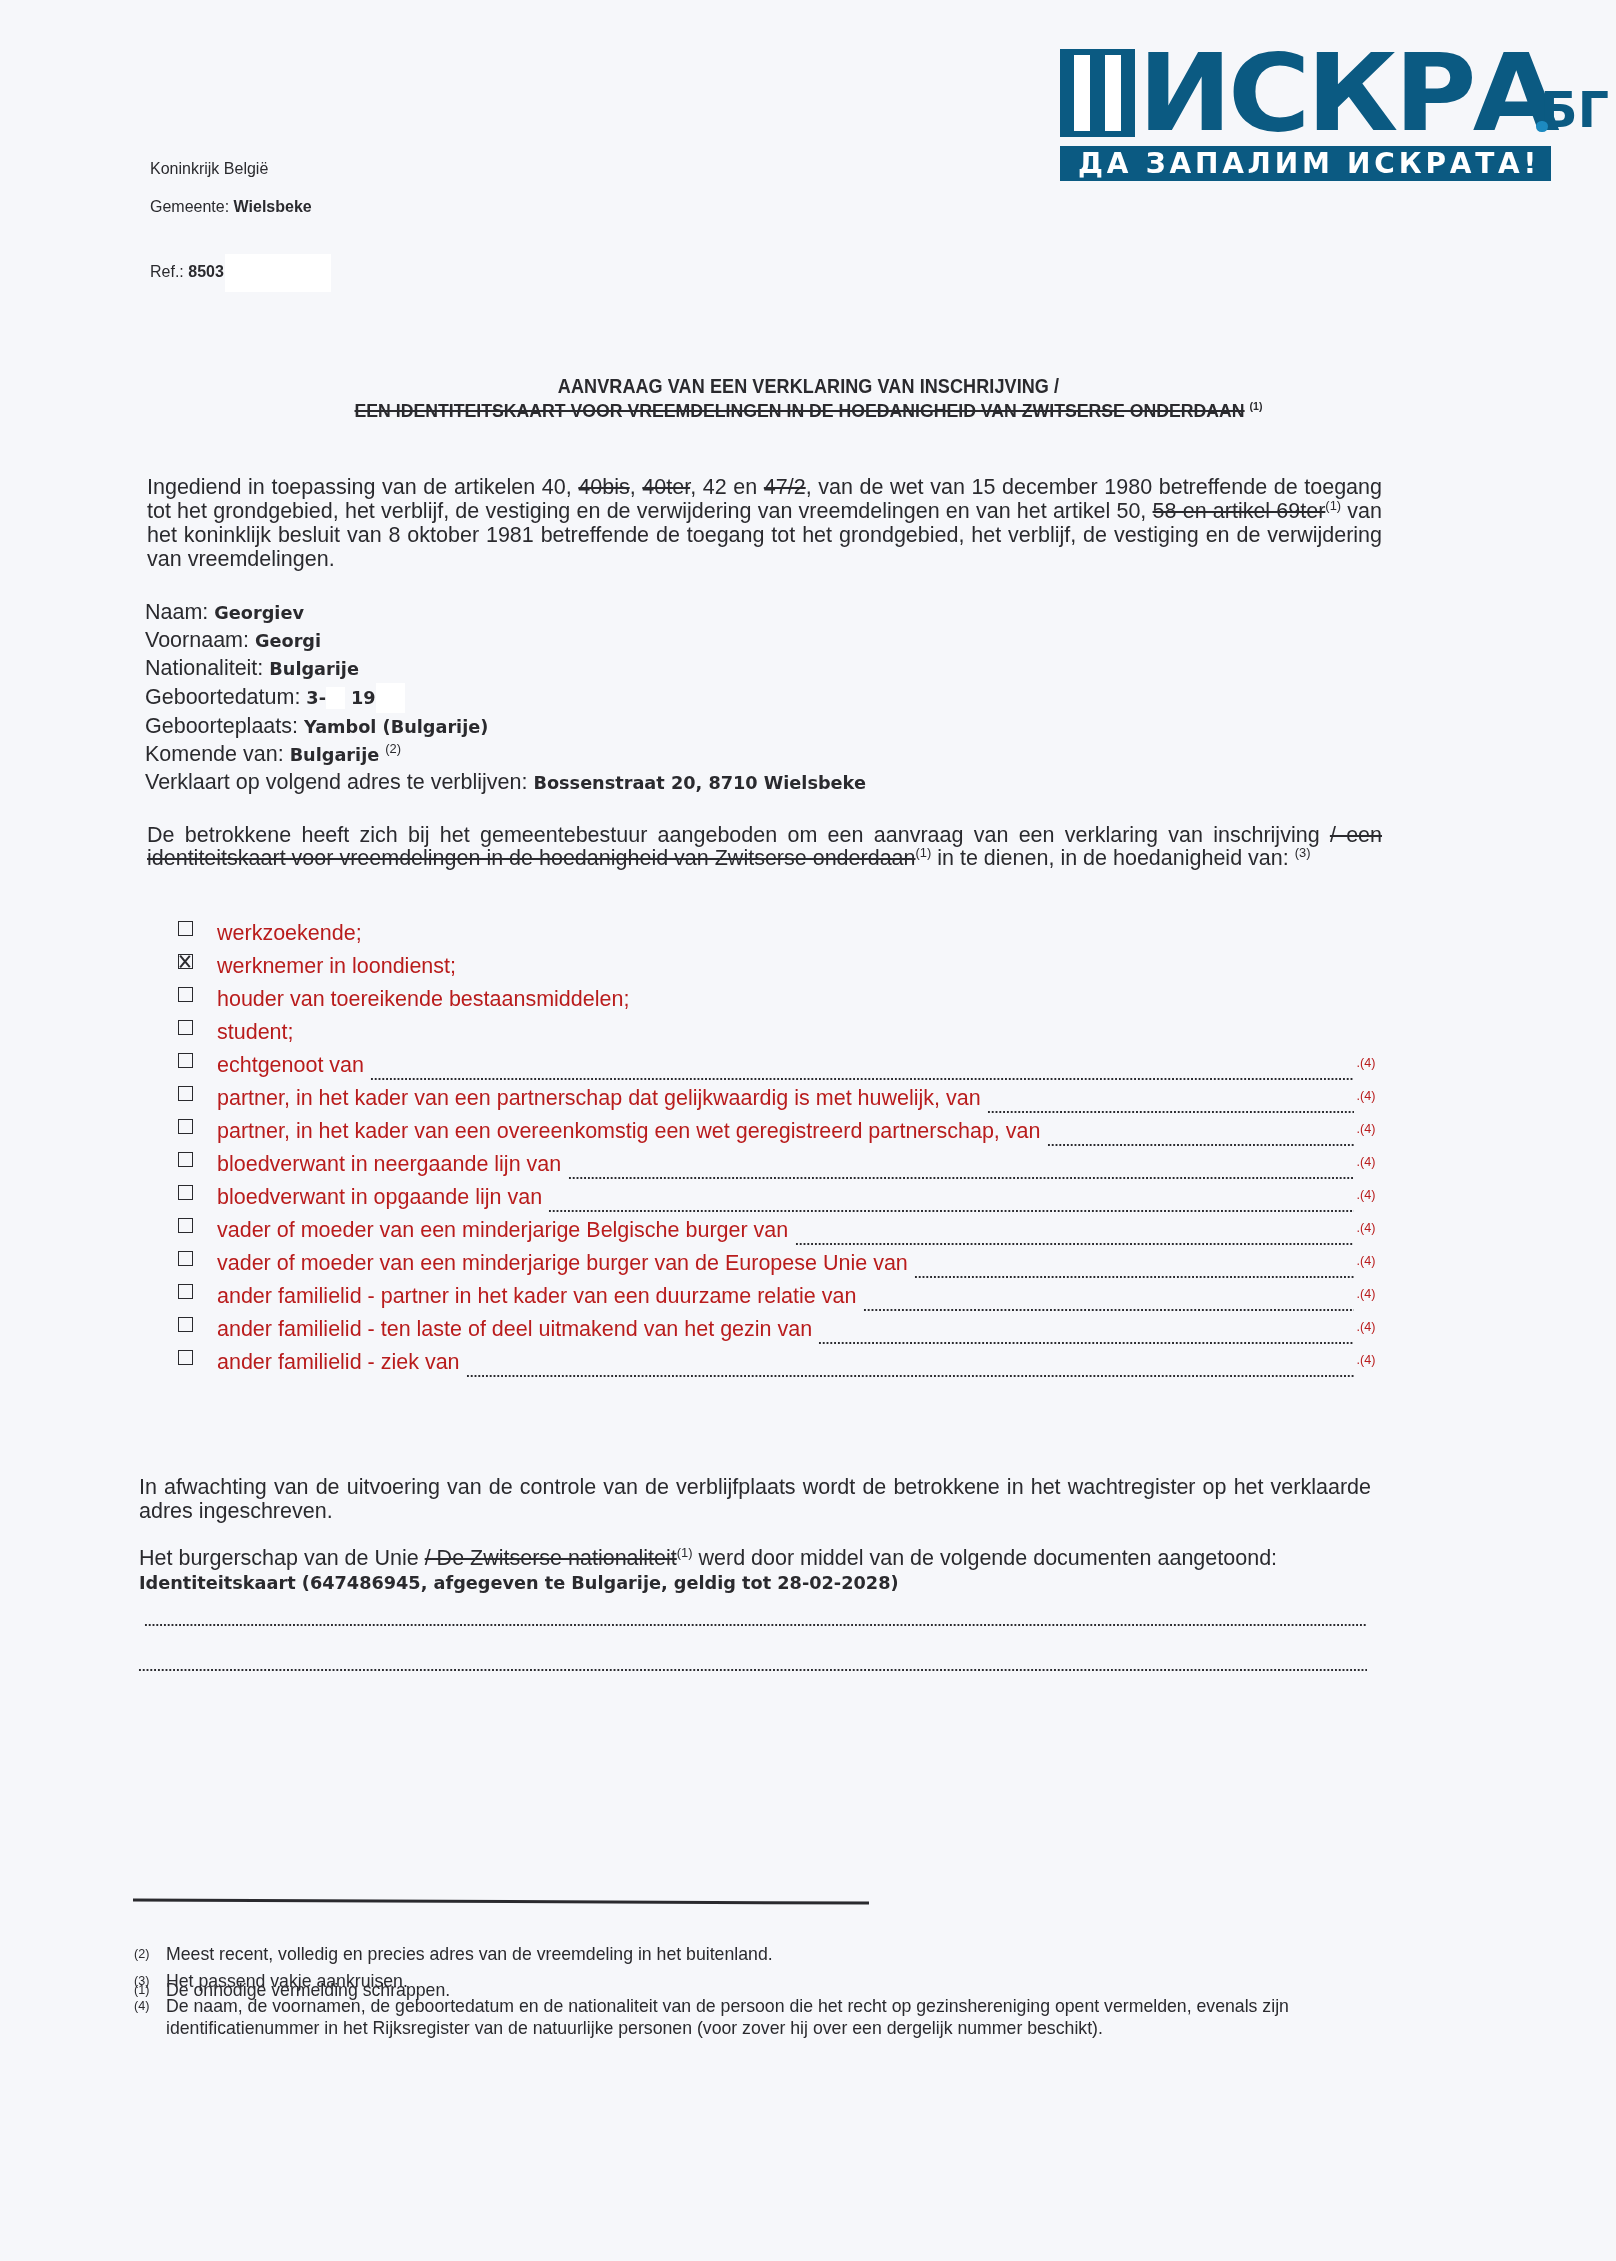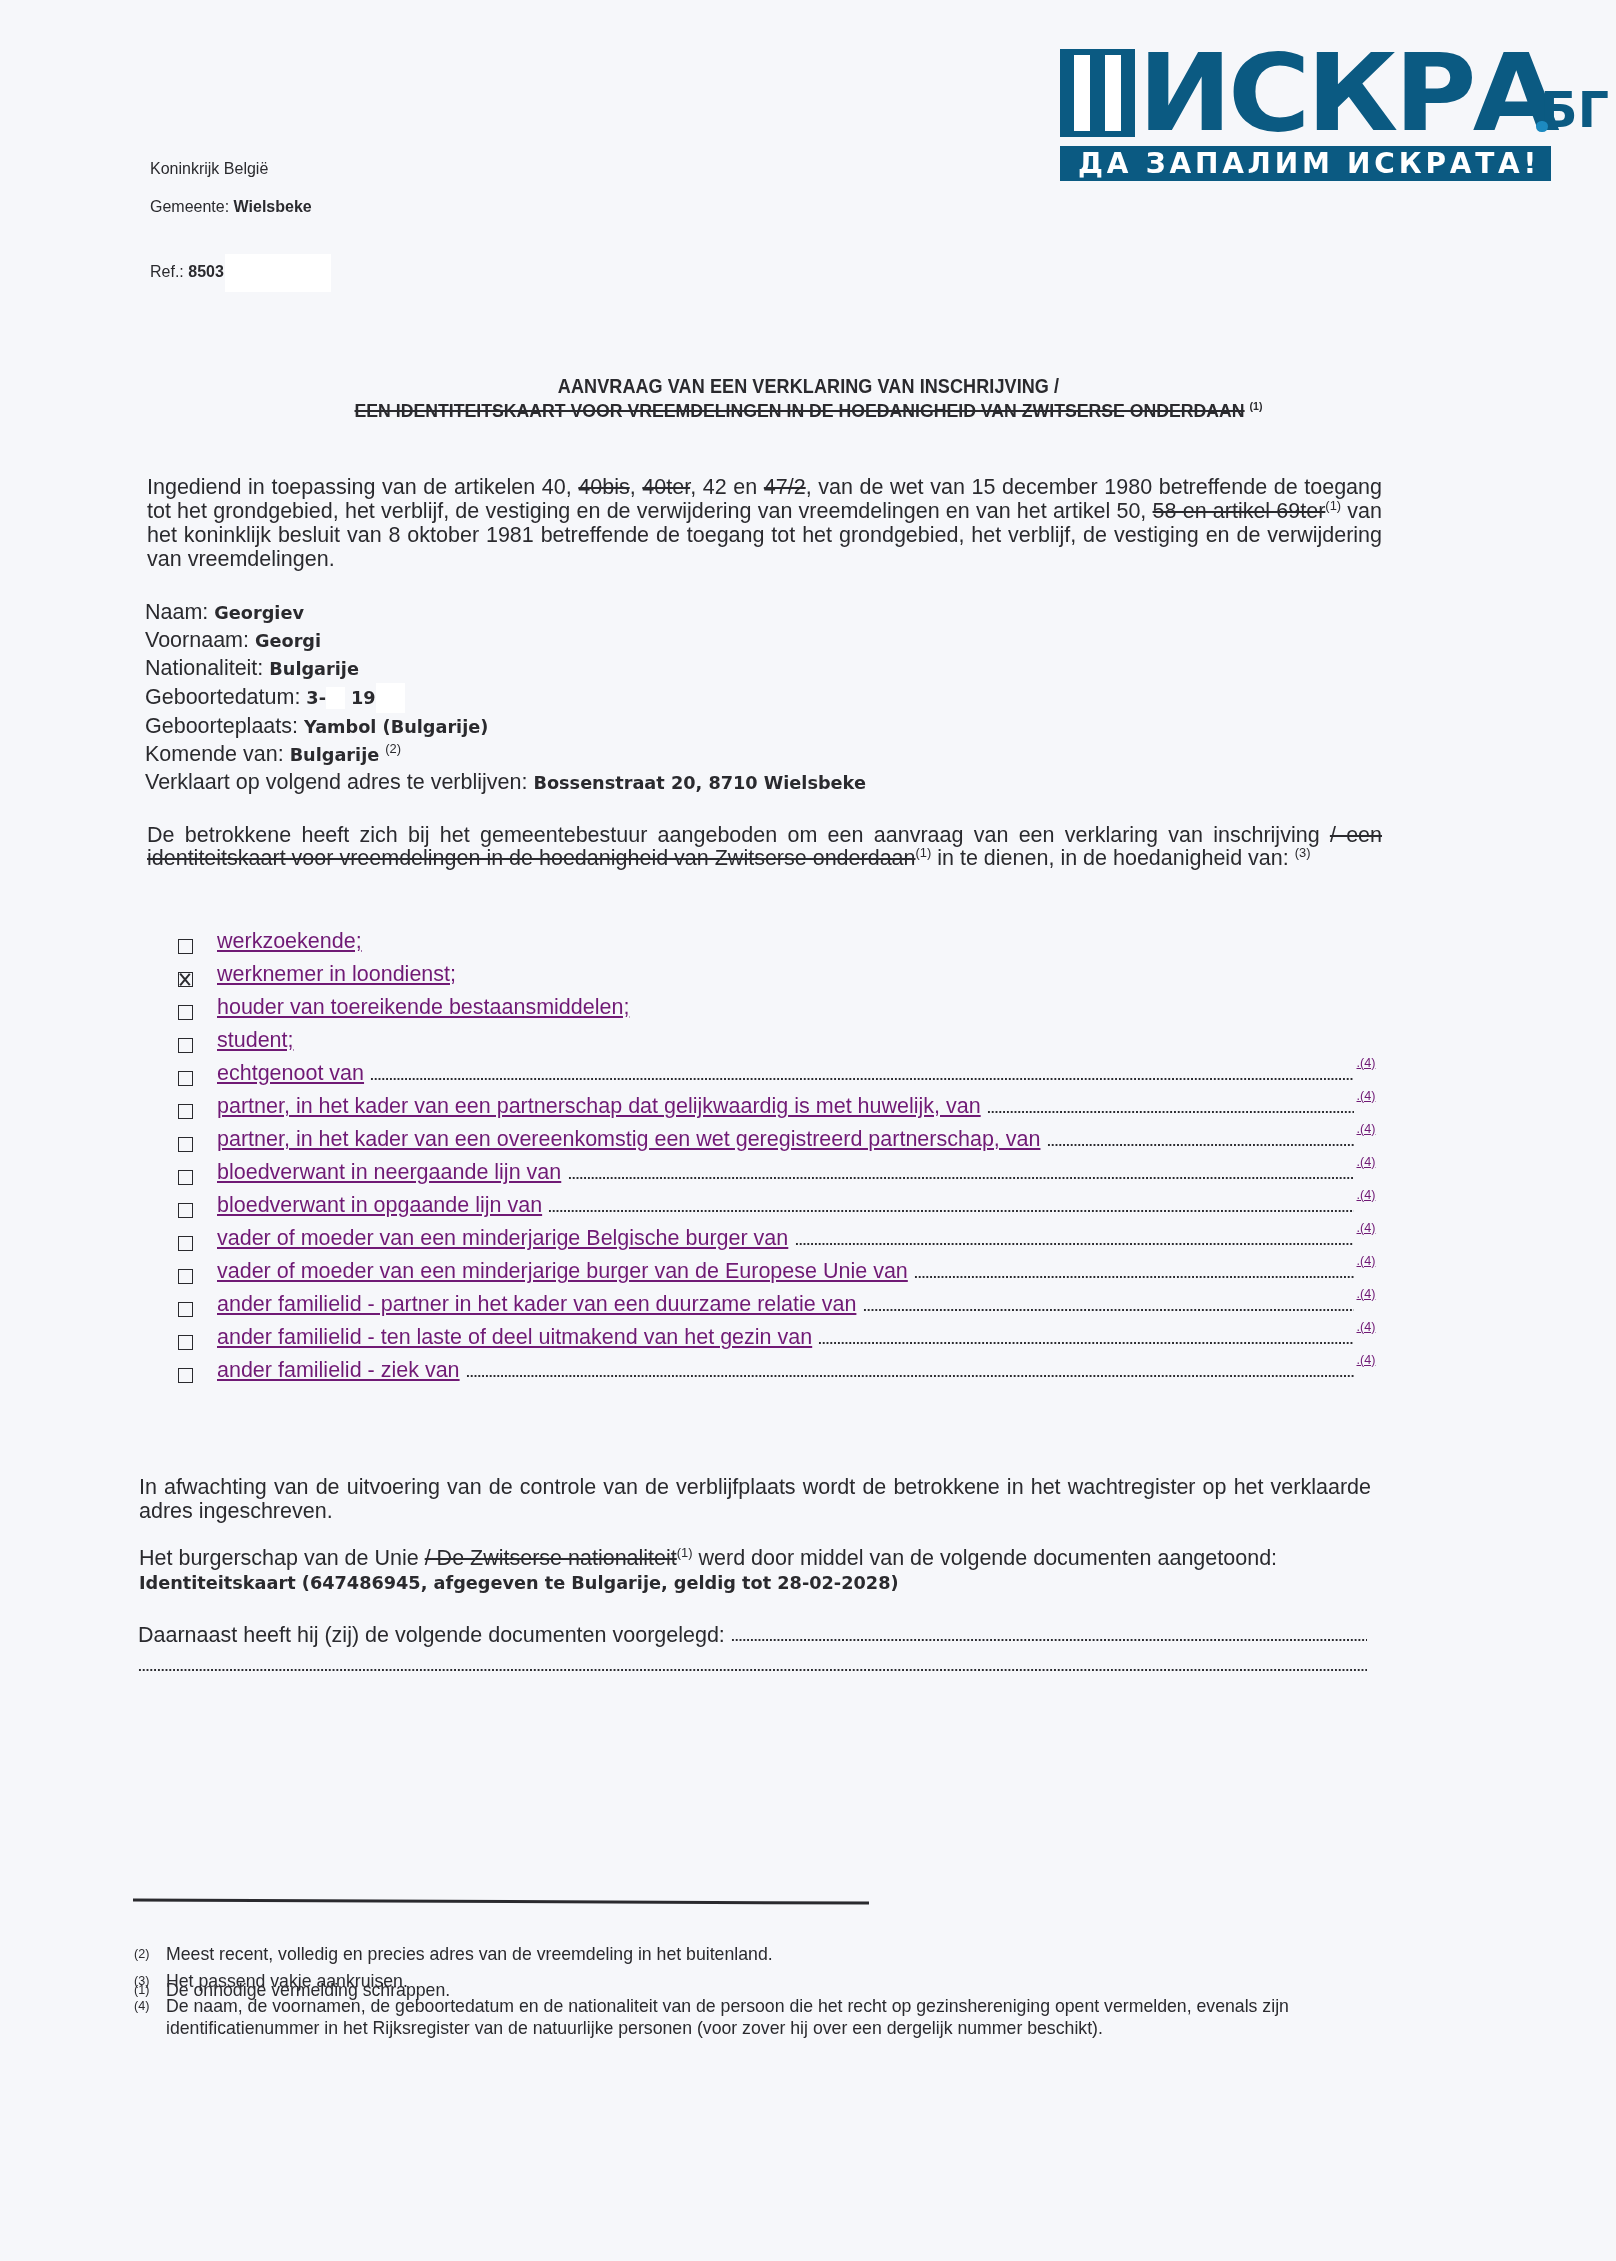--- a/index.html
+++ b/index.html
@@ -42,21 +42,21 @@
   .strike { text-decoration:line-through; text-decoration-thickness:1.9px; }
   sup { font-size:60%; vertical-align:super; line-height:0; }
 
   .para { left:147px; width:1235px; font-size:21.5px; line-height:24px; color:#2a2a2e; text-align:justify; }
 
   .fields { left:145px; top:599px; font-size:21.5px; line-height:27px; }
   .field-row { white-space:nowrap; }
   .val { font-family:"DejaVu Sans", sans-serif; font-weight:bold; font-size:17.7px;margin-top:12px; }
 
   .opts { left:178px; top:921px; width:1200px; }
-  .opt { position:relative; height:33px; display:flex; align-items:flex-end; font-size:21.5px; color:#701a75;text-decoration:underline; }
+  .opt { position:relative; height:33px; display:flex; align-items:flex-start; font-size:21.5px; color:#b91c1c; }
   .cb { width:15px; height:15px; border:1.6px solid #2a2a2e; box-sizing:border-box; margin-right:24px; flex:none; position:relative; }
   .cb.checked::before, .cb.checked::after {
     content:""; position:absolute; left:5px; top:-1.3px; width:1.6px; height:15px; background:#2a2a2e;
   }
   .cb.checked::before { transform:rotate(40deg); }
   .cb.checked::after { transform:rotate(-40deg); }
   .opt-label { white-space:nowrap; }
   .dots {
     flex:1; height:8.8px; margin-left:6.3px; margin-right:2.5px; align-self:flex-end; margin-bottom:5px;
     background-image:radial-gradient(circle, #2a2a2e 0.9px, transparent 1px);
@@ -203,21 +203,20 @@
 </div>
 
 <div class="abs para" style="top:1475px; left:139px; width:1232px;">In afwachting van de uitvoering van de controle van de verblijfplaats wordt de betrokkene in het wachtregister op het verklaarde adres ingeschreven.</div>
 
 <div class="abs para" style="top:1546px; left:139px; width:1232px;">
   <span>Het burgerschap van de Unie </span><span class="strike">/ De Zwitserse nationaliteit</span><sup>(1)</sup><span> werd door middel van de volgende documenten aangetoond:</span>
 </div>
 <div class="abs" style="top:1573px; left:139px; font-family:'DejaVu Sans', sans-serif; font-weight:bold; font-size:17.7px;">Identiteitskaart (647486945, afgegeven te Bulgarije, geldig tot 28-02-2028)</div>
 
 <div class="abs docline">
-  <span style="white-space:nowrap;">Daarnaast heeft hij (zij) de volgende documenten voorgelegd:</span>
   <span class="dotline" style="flex:1; margin-left:6.3px; margin-bottom:3.8px;"></span>
 </div>
 <div class="abs dotline" style="left:138px; top:1668px; width:1229px;"></div>
 
 <div class="abs divider"></div>
 <div class="abs fn" style="top:1980px;"><span class="num">(1)</span><span class="txt">De onnodige vermelding schrappen.</span></div>
 <div class="abs fn" style="top:1944px;"><span class="num">(2)</span><span class="txt">Meest recent, volledig en precies adres van de vreemdeling in het buitenland.</span></div>
 <div class="abs fn" style="top:1971px;"><span class="num">(3)</span><span class="txt">Het passend vakje aankruisen.</span></div>
 <div class="abs fn" style="top:1996px; width:1257px;"><span class="num">(4)</span><span class="txt" style="width:1213px;">De naam, de voornamen, de geboortedatum en de nationaliteit van de persoon die het recht op gezinshereniging opent vermelden, evenals zijn identificatienummer in het Rijksregister van de natuurlijke personen (voor zover hij over een dergelijk nummer beschikt).</span></div>
 

